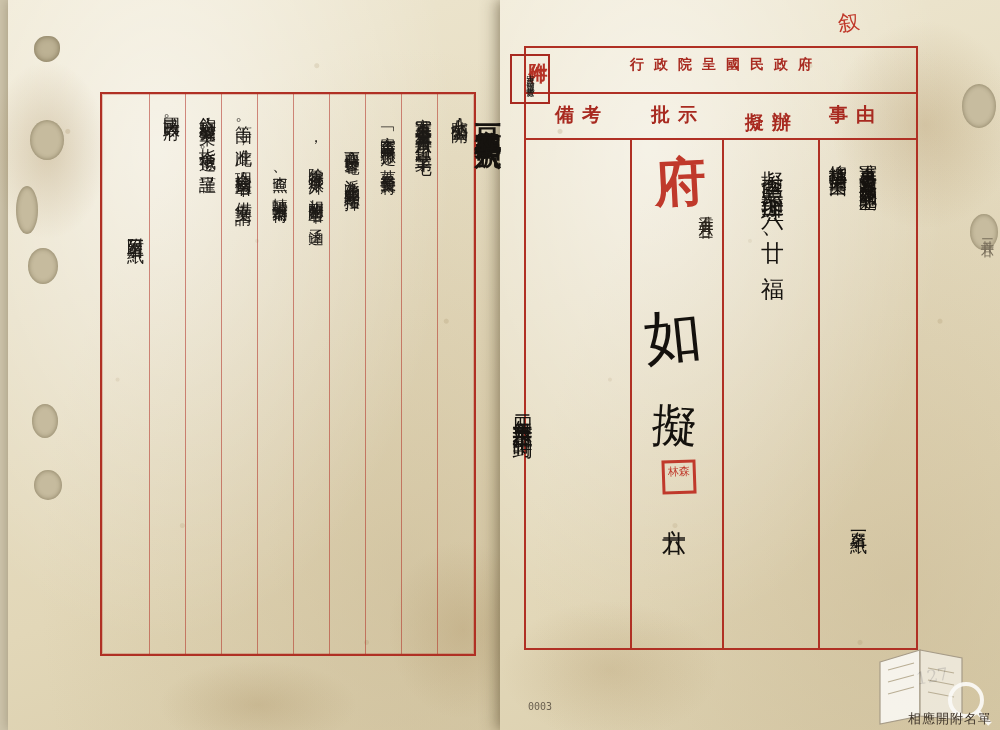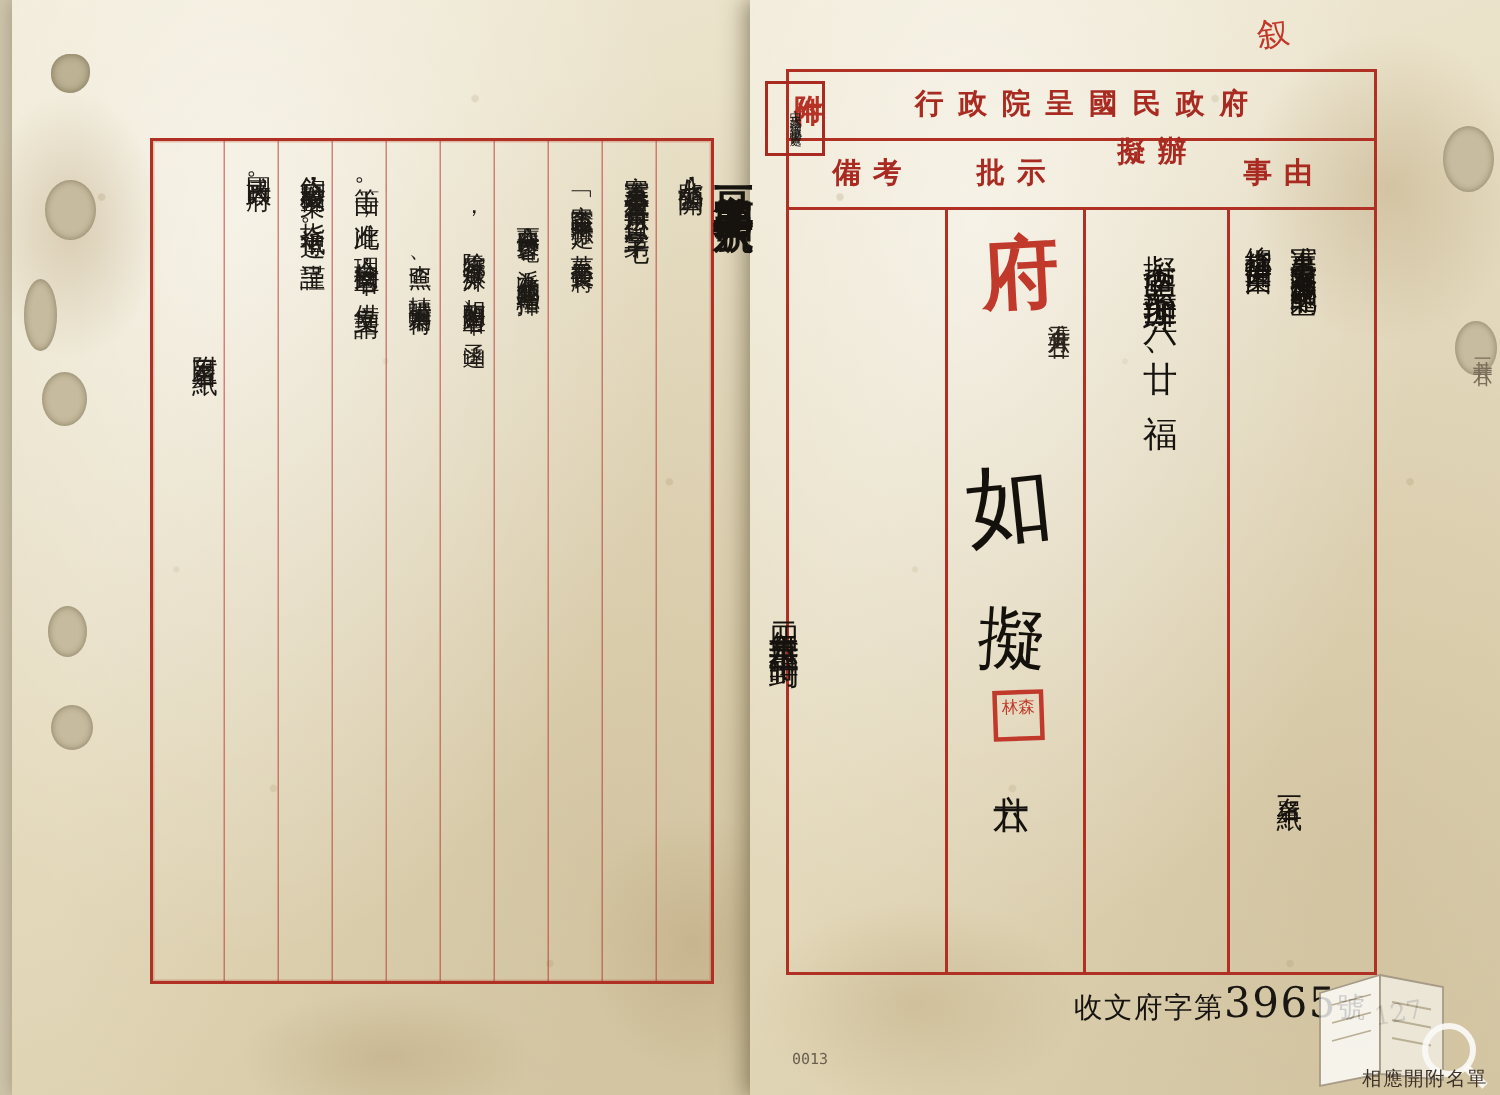--- a/index.html
+++ b/index.html
@@ -104,21 +104,21 @@
     position: absolute; background: #b03024;
   }
   .hdr-cell {
     position: absolute;
     font-family: "DejaVu Serif", serif;
     color: #a82a20;
     font-weight: bold;
     text-align: center;
   }
   .hdr-title {
-    font-size: 19px;
+    font-size: 14px;
     letter-spacing: 10px;
   }
   .hdr-sub {
     font-size: 19px;
     letter-spacing: 8px;
   }
 
   .seal-box {
     position: absolute;
     border: 2px solid #a82a20;
@@ -296,21 +296,21 @@
     <div class="fline" style="left:0; right:0; top:44px; height:2px;"></div>
     <div class="fline" style="left:0; right:0; top:90px; height:2px;"></div>
 
     <div class="fline" style="top:90px; bottom:0; left:292px; width:2px;"></div>
     <div class="fline" style="top:90px; bottom:0; left:196px; width:2px;"></div>
     <div class="fline" style="top:90px; bottom:0; left:104px; width:2px;"></div>
 
     <div class="hdr-cell hdr-title" style="left:40px; top:8px; width:320px;">行政院呈國民政府</div>
 
     <div class="hdr-cell hdr-sub" style="left:284px; top:54px; width:92px;">事由</div>
-    <div class="hdr-cell hdr-sub" style="left:200px; top:40px; width:92px;">擬辦</div>
+    <div class="hdr-cell hdr-sub" style="left:200px; top:62px; width:92px;">擬辦</div>
     <div class="hdr-cell hdr-sub" style="left:108px; top:54px; width:88px;">批示</div>
     <div class="hdr-cell hdr-sub" style="left:8px; top:54px; width:96px;">備考</div>
 
     <div class="v brush" style="left:330px; top:102px; height:420px; font-size:18px;">准軍事委員會函為派孫楚為陝北剿匪</div>
     <div class="v brush" style="left:300px; top:102px; height:360px; font-size:18px;">總指揮轉呈備案由</div>
 
     <div class="v red-brush" style="left:360px; top:460px; height:80px; font-size:19px; font-weight:bold;">附件</div>
     <div class="v brush" style="left:322px; top:470px; height:90px; font-size:17px;">名單一紙</div>
 
     <div class="v brush" style="left:232px; top:104px; height:430px; font-size:23px; letter-spacing:6px;">擬查照案辦理六、廿、福</div>
@@ -323,25 +323,22 @@
     <div class="v brush" style="left:132px; top:462px; height:90px; font-size:24px;">六廿</div>
   </div>
 
   <div class="seal-box" style="left:510px; top:54px; width:34px; height:42px;">
     <span class="v" style="font-size:8px; line-height:9px; height:36px; display:inline-block;">中央政治會議秘書處</span>
   </div>
 
   <div class="v brush" style="left:470px; top:106px; height:470px; font-size:27px; font-weight:bold;">呈字第一二四六號</div>
   <div class="v brush" style="left:510px; top:400px; height:250px; font-size:20px;">二四年六月二十日下午十時到</div>
 
-  <div id="received-line">
-    <span>收文府字第</span><span id="received-num">3965</span><span>號</span>
-  </div>
-
-  <div id="folio">0013</div>
+
+  <div id="folio">0003</div>
   <div id="pencil-num">127</div>
 
   <svg id="watermark" viewBox="0 0 128 86">
     <g fill="#ffffff" stroke="#9a9080" stroke-width="1.2" opacity="0.85">
       <path d="M14 22 L54 10 L54 76 L14 84 Z"></path>
       <path d="M54 10 L96 18 L96 80 L54 76 Z" fill="#f2efe6"></path>
       <path d="M22 30 L48 23" stroke="#b3a992"></path>
       <path d="M22 42 L48 35" stroke="#b3a992"></path>
       <path d="M22 54 L48 47" stroke="#b3a992"></path>
       <path d="M62 28 L88 33" stroke="#b3a992"></path>

